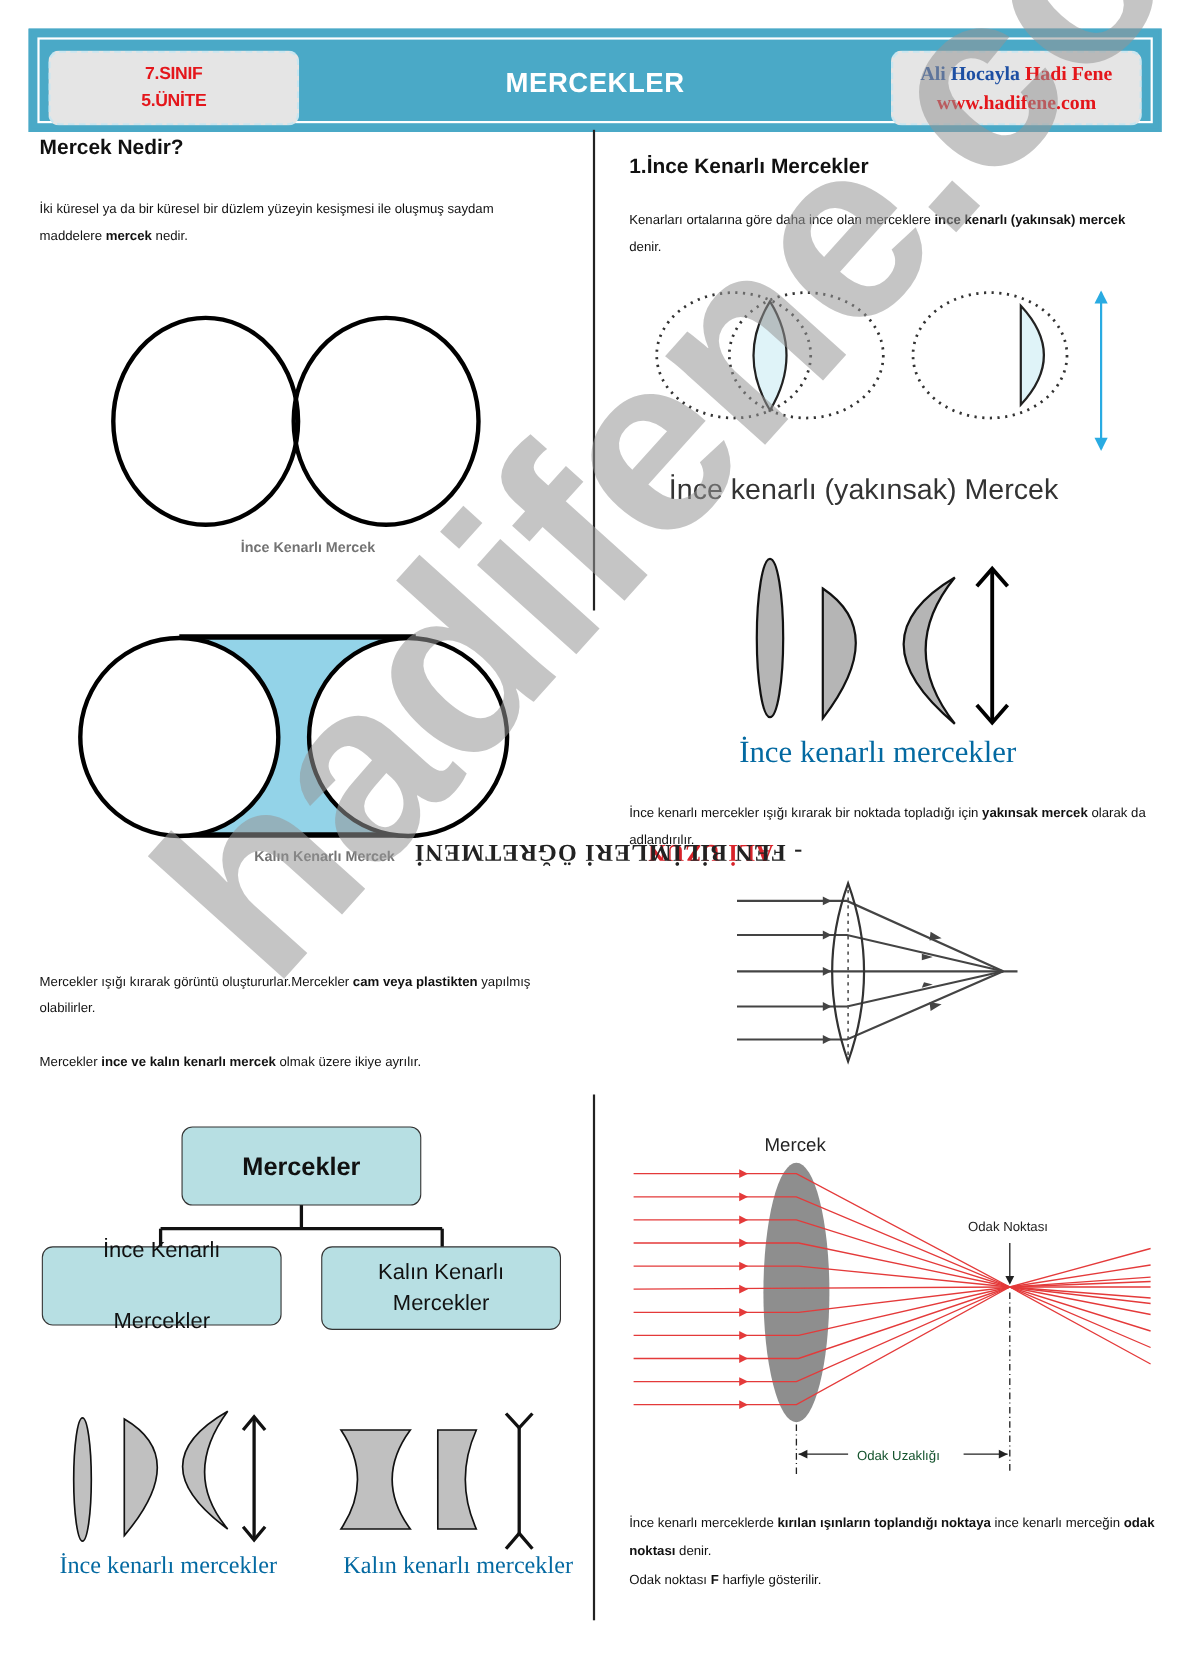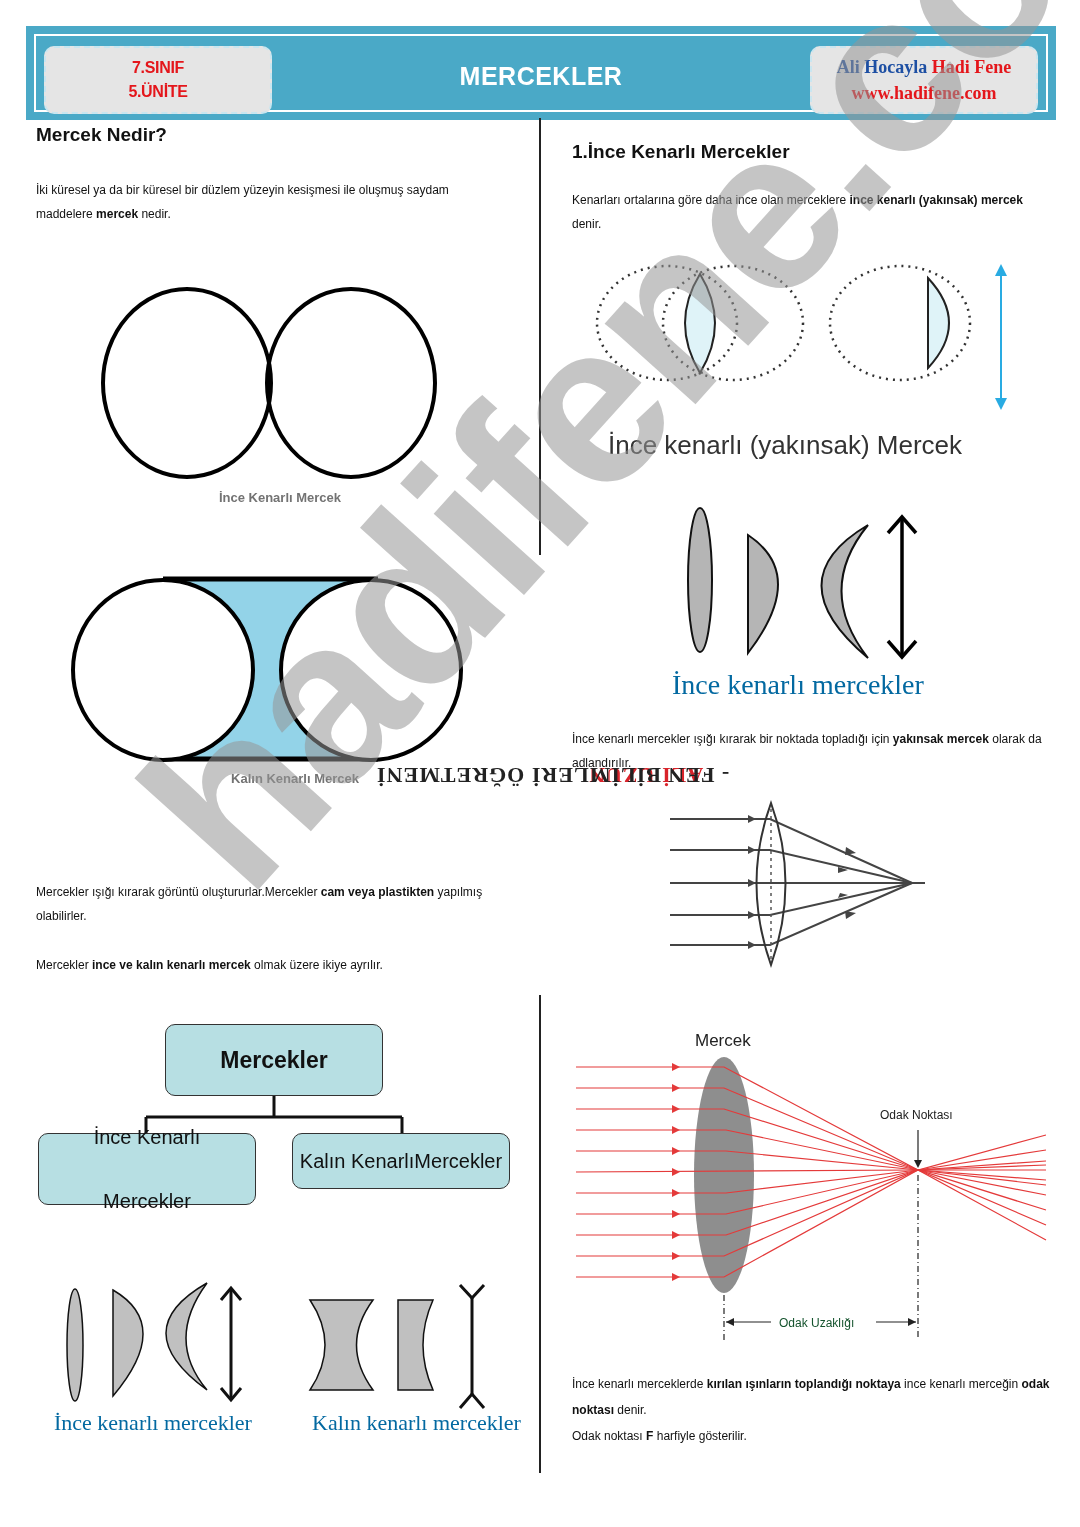--- a/index.html
+++ b/index.html
@@ -120,21 +120,21 @@
   <line x1="244" y1="0" x2="244" y2="22" stroke="#111" stroke-width="3"></line>
   <line x1="116" y1="22" x2="372" y2="22" stroke="#111" stroke-width="3"></line>
   <line x1="116" y1="22" x2="116" y2="40" stroke="#111" stroke-width="3"></line>
   <line x1="372" y1="22" x2="372" y2="40" stroke="#111" stroke-width="3"></line>
 </svg>
 <div class="tree-box" style="left:165px; top:1024px; width:218px; height:72px; font-weight:bold; font-size:23px;">Mercekler</div>
 <div class="tree-box" style="left:38px; top:1133px; width:218px; height:72px; flex-direction:column;gap:36px;">
   <div>İnce Kenarlı</div>
     <div>Mercekler</div>
 </div>
-<div class="tree-box" style="left:292px; top:1133px; width:218px; height:56px; ">
+<div class="tree-box" style="left:292px; top:1133px; width:218px; height:76px; flex-direction:column;">
   <div>Kalın Kenarlı</div>
     <div>Mercekler</div>
 </div>
 
 <svg style="left:55px; top:1280px;" width="490" height="130" viewBox="0 0 490 130">
 
   <ellipse cx="20" cy="65" rx="8" ry="56" fill="#c0c0c0" stroke="#111" stroke-width="1.5"></ellipse>
   <path d="M58 10 Q118 45 58 116 Z" fill="#c0c0c0" stroke="#111" stroke-width="1.5"></path>
   <path d="M152 3 Q70 50 152 110 Q110 60 152 3 Z" fill="#c0c0c0" stroke="#111" stroke-width="1.5"></path>
   <line x1="176" y1="8" x2="176" y2="120" stroke="#111" stroke-width="3"></line>

